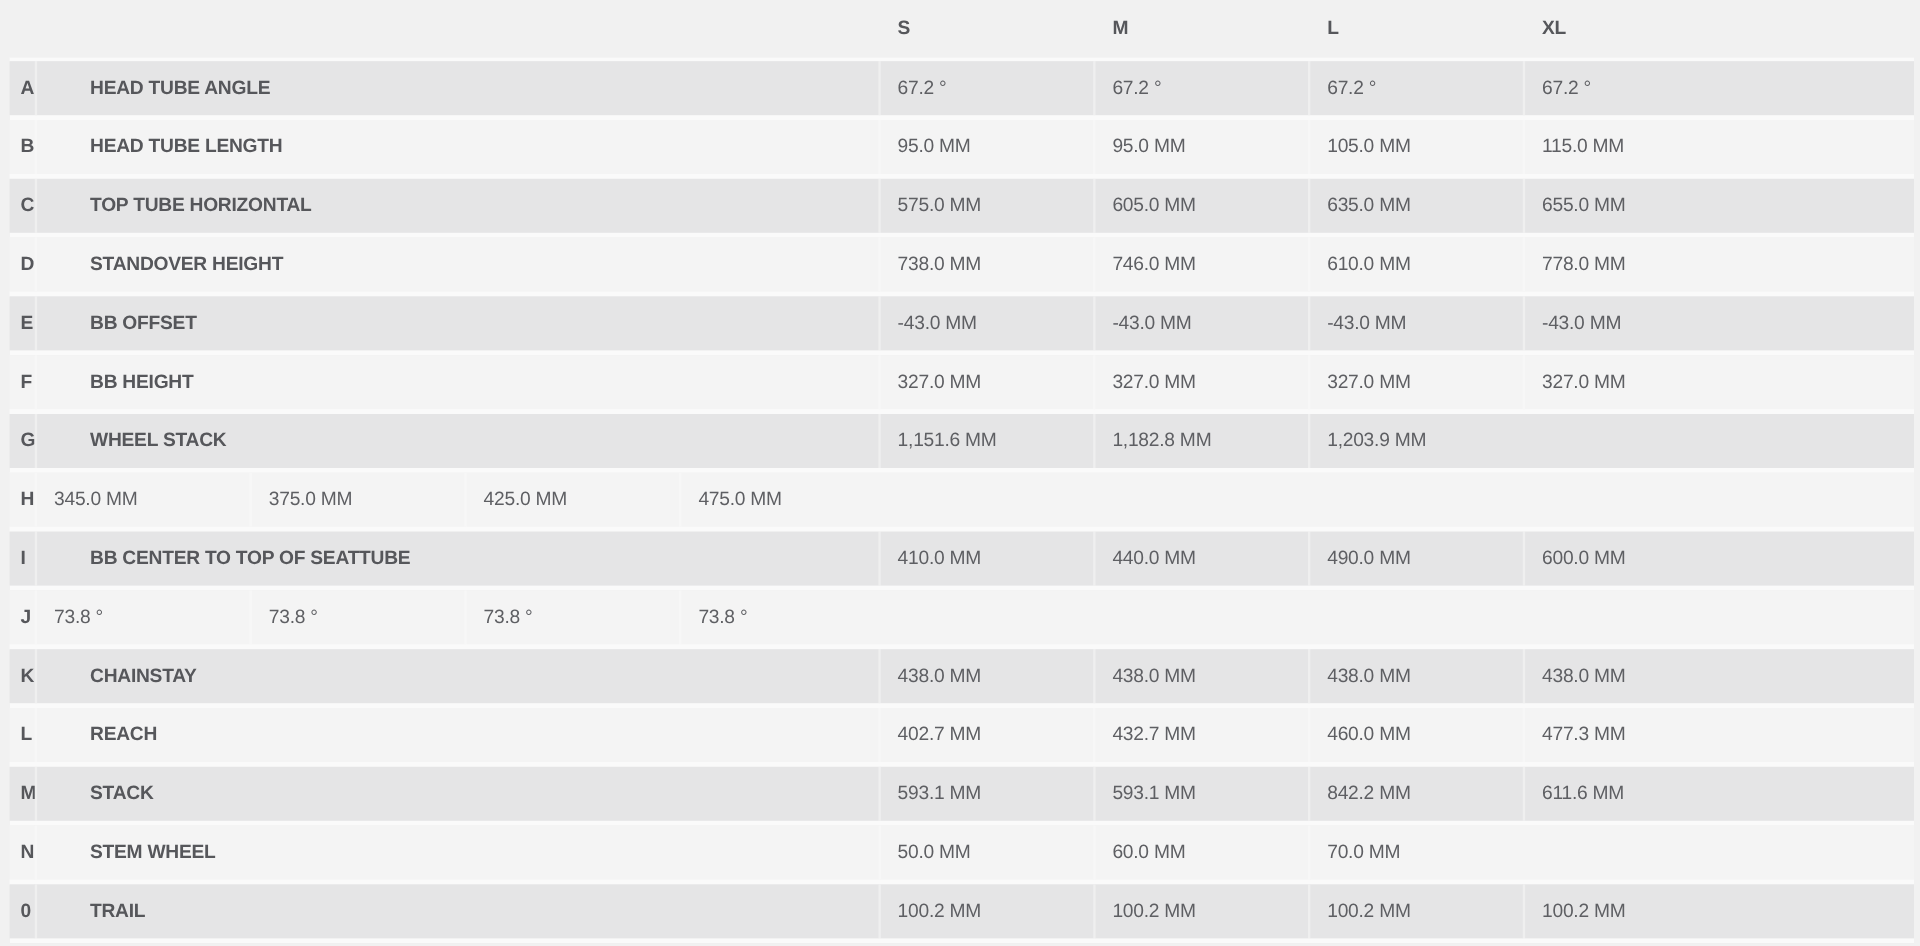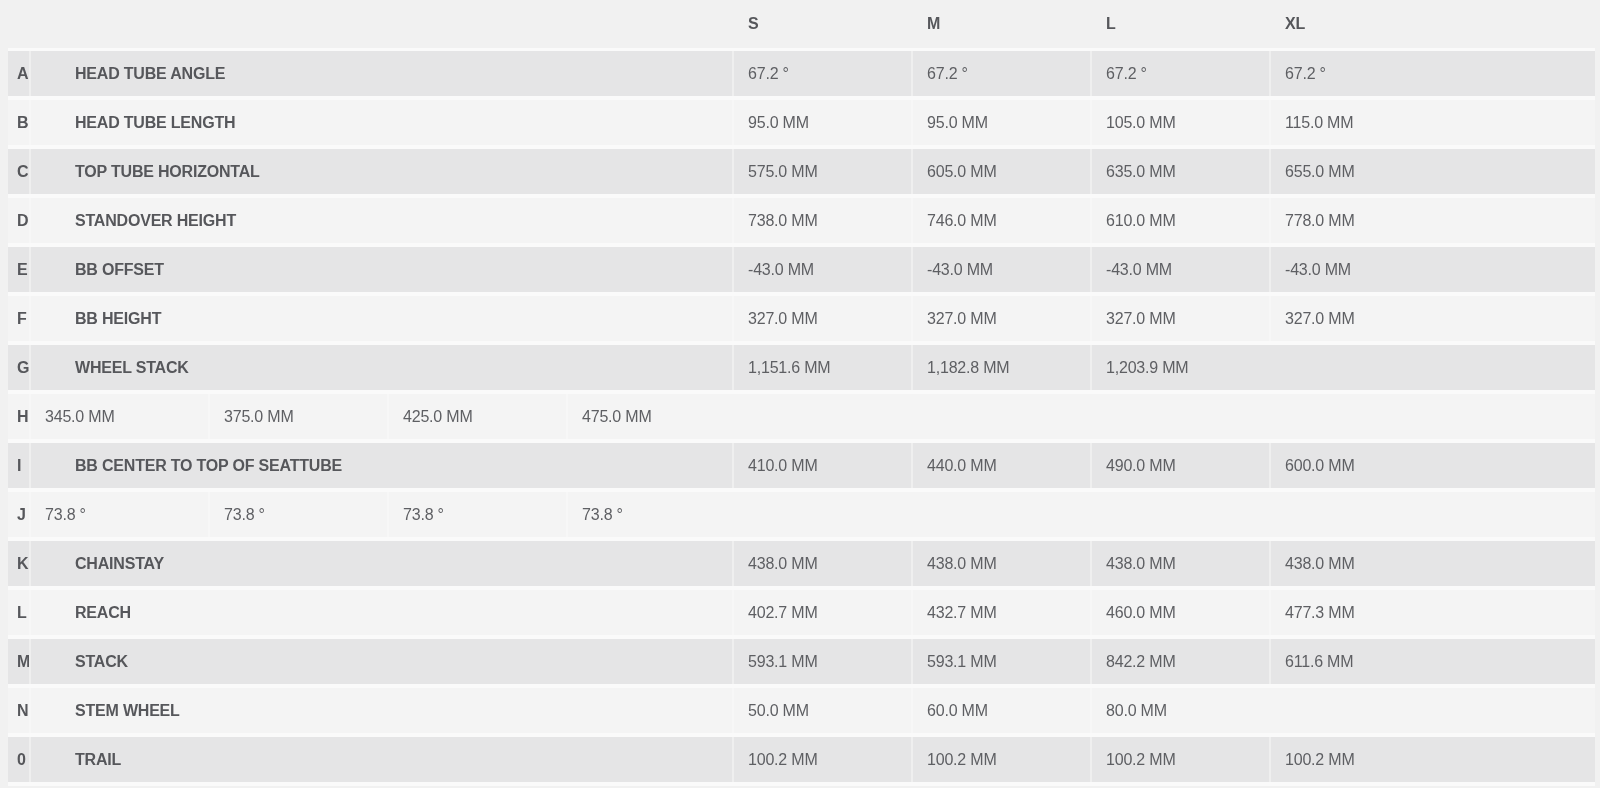--- a/index.html
+++ b/index.html
@@ -170,21 +170,21 @@
         <div class="cell c-val t-val">593.1 MM</div>
         <div class="cell c-val t-val">593.1 MM</div>
         <div class="cell c-val t-val">842.2 MM</div>
         <div class="cell c-val t-val last">611.6 MM</div>
       </div>
       <div class="row shade-light">
         <div class="cell c-letter t-bold">N</div>
         <div class="cell c-label t-bold">STEM WHEEL</div>
         <div class="cell c-val t-val">50.0 MM</div>
         <div class="cell c-val t-val">60.0 MM</div>
-        <div class="cell c-val t-val last">80.0 MM</div>
+        <div class="cell c-val t-val last">70.0 MM</div>
       </div>
       <div class="row shade-dark">
         <div class="cell c-letter t-bold">0</div>
         <div class="cell c-label t-bold">TRAIL</div>
         <div class="cell c-val t-val">100.2 MM</div>
         <div class="cell c-val t-val">100.2 MM</div>
         <div class="cell c-val t-val">100.2 MM</div>
         <div class="cell c-val t-val last">100.2 MM</div>
       </div>
     </div>

